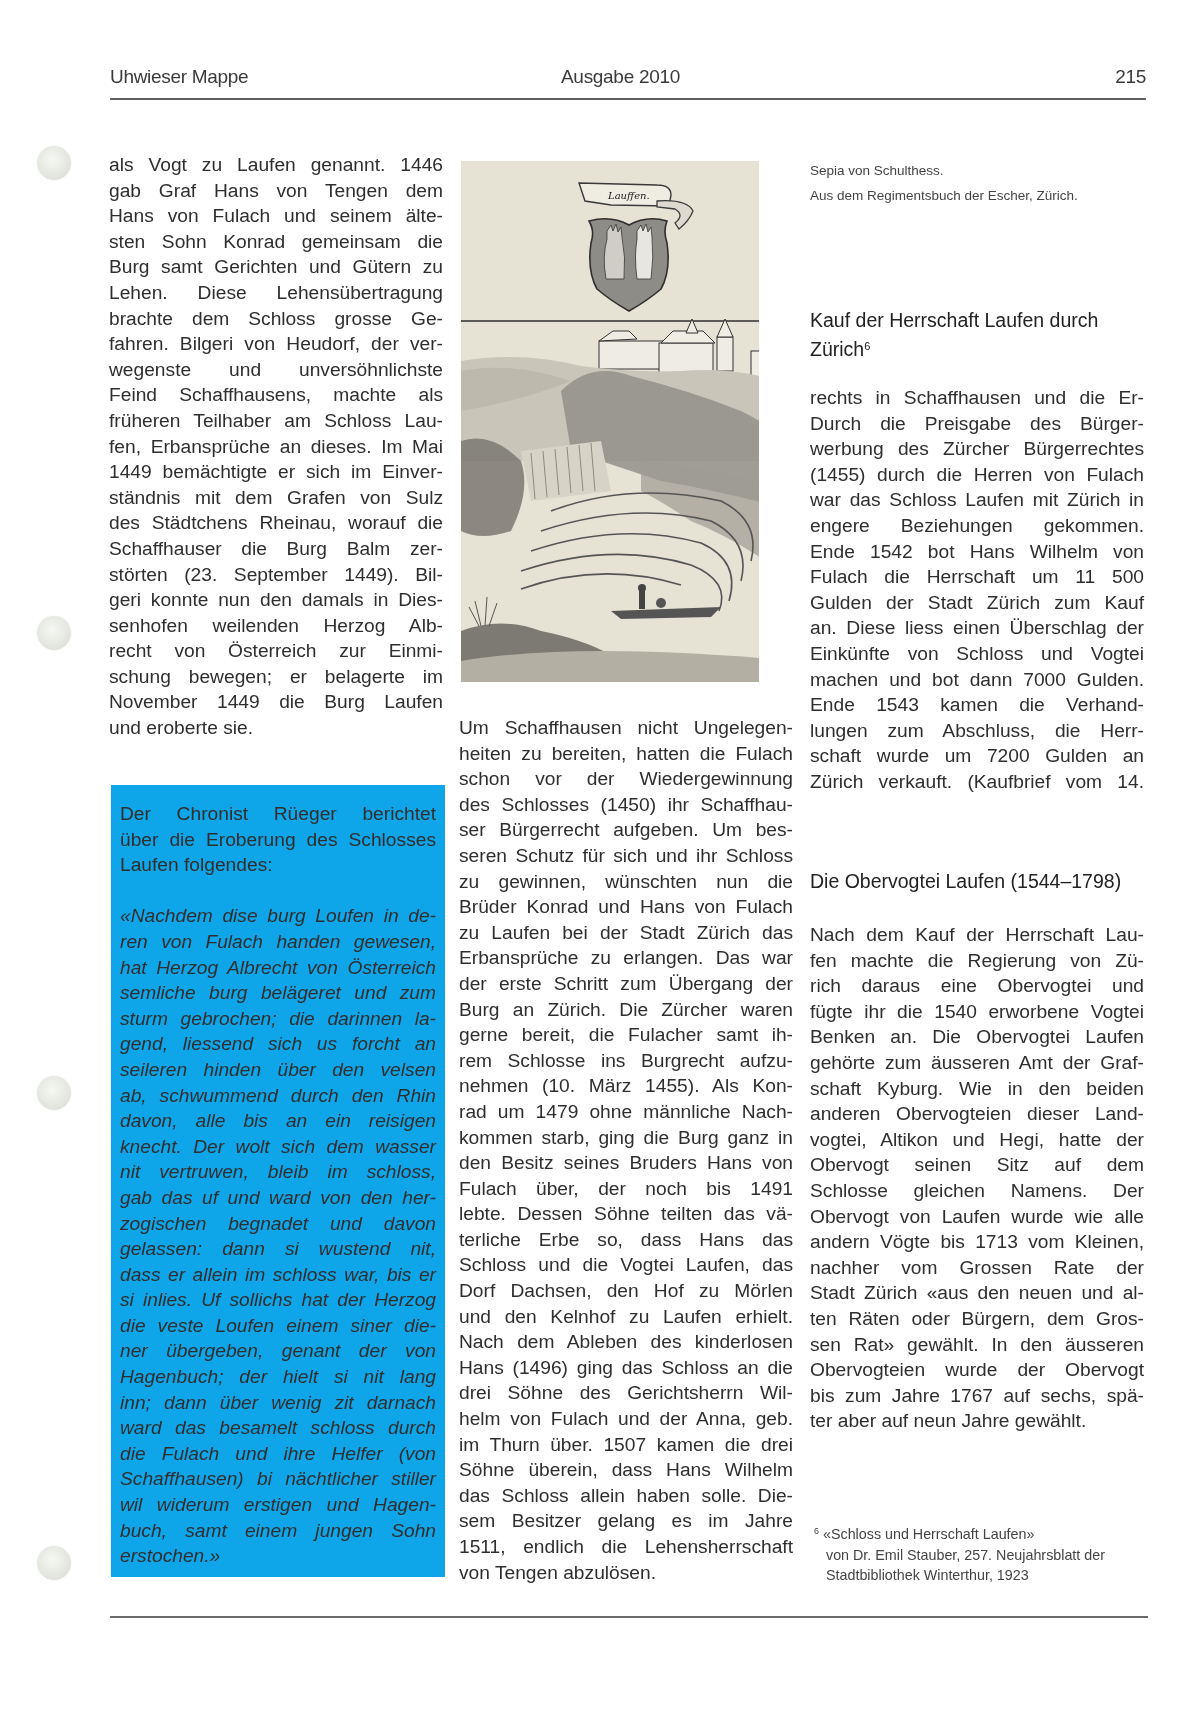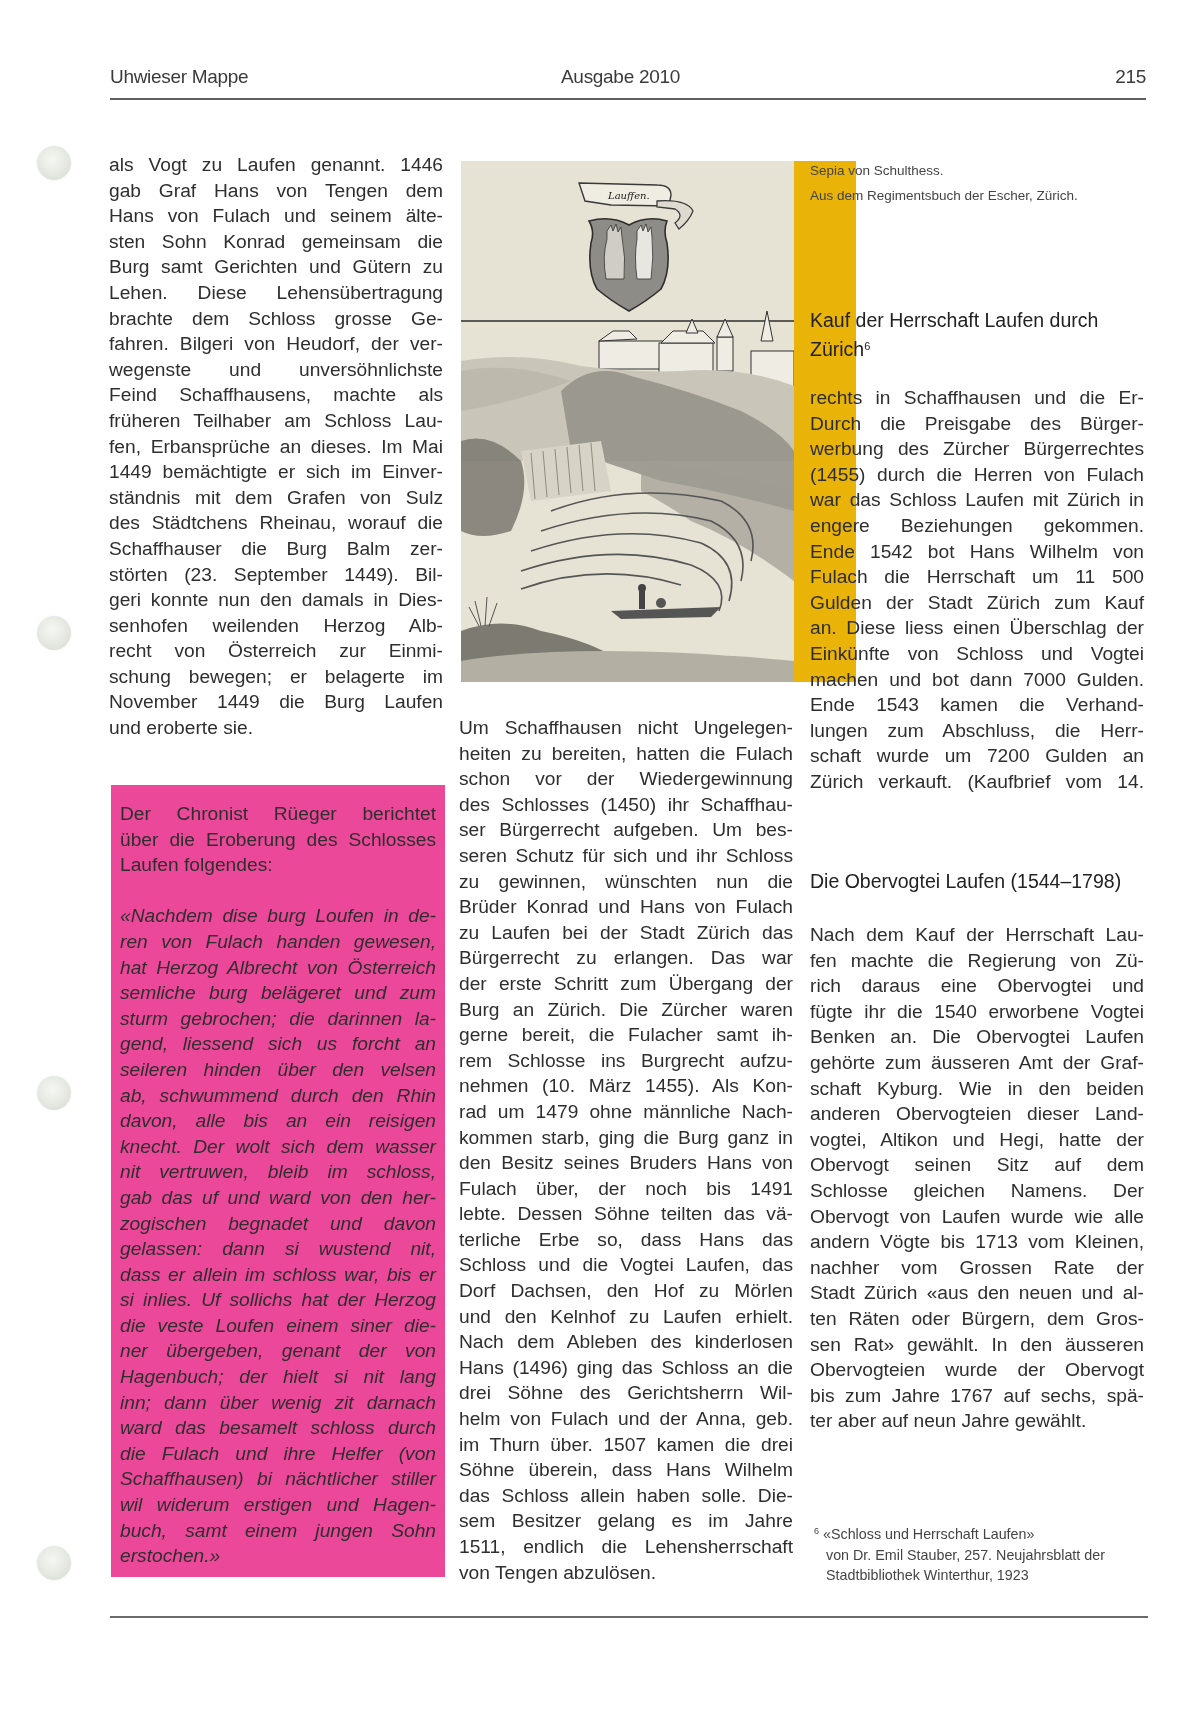--- a/index.html
+++ b/index.html
@@ -28,27 +28,27 @@
     .rule-bottom {
       position: absolute; top: 1616px; left: 110px; width: 1038px; height: 2px;
       background: #6a6a6a;
     }
     .col { position: absolute; font-size: 19.2px; line-height: 25.6px; }
     .line { display: block; text-align: justify; text-align-last: justify; white-space: nowrap; }
     .line.last { text-align-last: left; }
     .col1 { left: 109px; top: 152px; width: 334px; }
     .quote-box {
       position: absolute; left: 111px; top: 785px; width: 334px; height: 792px;
-      background: #ec4899;
+      background: #0ea5e9;
     }
     .quote-inner { position: absolute; left: 9px; top: 16px; width: 316px; font-size: 19.2px; line-height: 25.6px; }
     .quote-intro { margin-bottom: 25.6px; }
     .quote-text { font-style: italic; }
     .figure {
-      position: absolute; left: 461px; top: 161px; width: 395px; height: 521px;
+      position: absolute; left: 461px; top: 161px; width: 298px; height: 521px;
       background: #eab308; overflow: hidden;
     }
     .col2 { left: 459px; top: 715px; width: 334px; }
     .caption { position: absolute; left: 810px; top: 157px; width: 330px; font-size: 13.5px; line-height: 27px; color: #444; }
     .h2 { position: absolute; font-size: 19.5px; line-height: 26px; color: #222; }
     .h2 sup { font-size: 11px; vertical-align: 6px; }
     .h2a { left: 810px; top: 307px; width: 334px; }
     .col3a { left: 810px; top: 385px; width: 334px; }
     .h2b { left: 810px; top: 868px; width: 334px; }
     .col3b { left: 810px; top: 922px; width: 334px; }
@@ -215,21 +215,21 @@
 <div class="col col2" id="col2">
     <span class="line">Um Schaffhausen nicht Ungelegen-</span>
     <span class="line">heiten zu bereiten, hatten die Fulach</span>
     <span class="line">schon vor der Wiedergewinnung</span>
     <span class="line">des Schlosses (1450) ihr Schaffhau-</span>
     <span class="line">ser Bürgerrecht aufgeben. Um bes-</span>
     <span class="line">seren Schutz für sich und ihr Schloss</span>
     <span class="line">zu gewinnen, wünschten nun die</span>
     <span class="line">Brüder Konrad und Hans von Fulach</span>
     <span class="line">zu Laufen bei der Stadt Zürich das</span>
-    <span class="line">Bürgerrecht zu erlangen. Das war</span>
+    <span class="line">Erbansprüche zu erlangen. Das war</span>
     <span class="line">der erste Schritt zum Übergang der</span>
     <span class="line">Burg an Zürich. Die Zürcher waren</span>
     <span class="line">gerne bereit, die Fulacher samt ih-</span>
     <span class="line">rem Schlosse ins Burgrecht aufzu-</span>
     <span class="line">nehmen (10. März 1455). Als Kon-</span>
     <span class="line">rad um 1479 ohne männliche Nach-</span>
     <span class="line">kommen starb, ging die Burg ganz in</span>
     <span class="line">den Besitz seines Bruders Hans von</span>
     <span class="line">Fulach über, der noch bis 1491</span>
     <span class="line">lebte. Dessen Söhne teilten das vä-</span>

